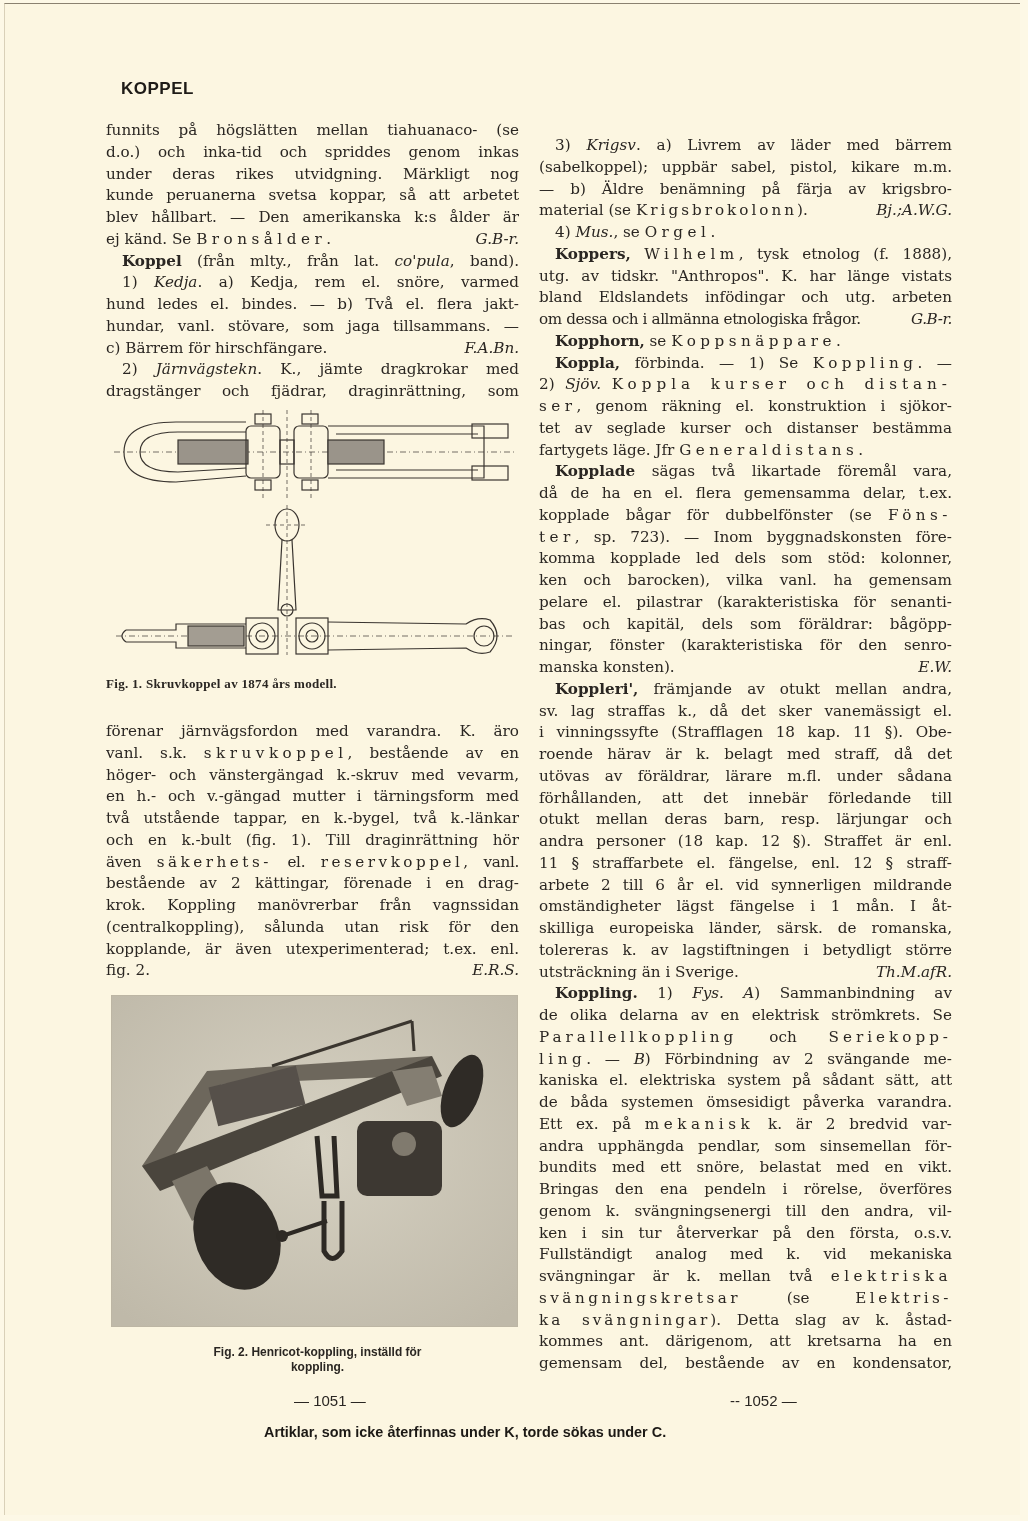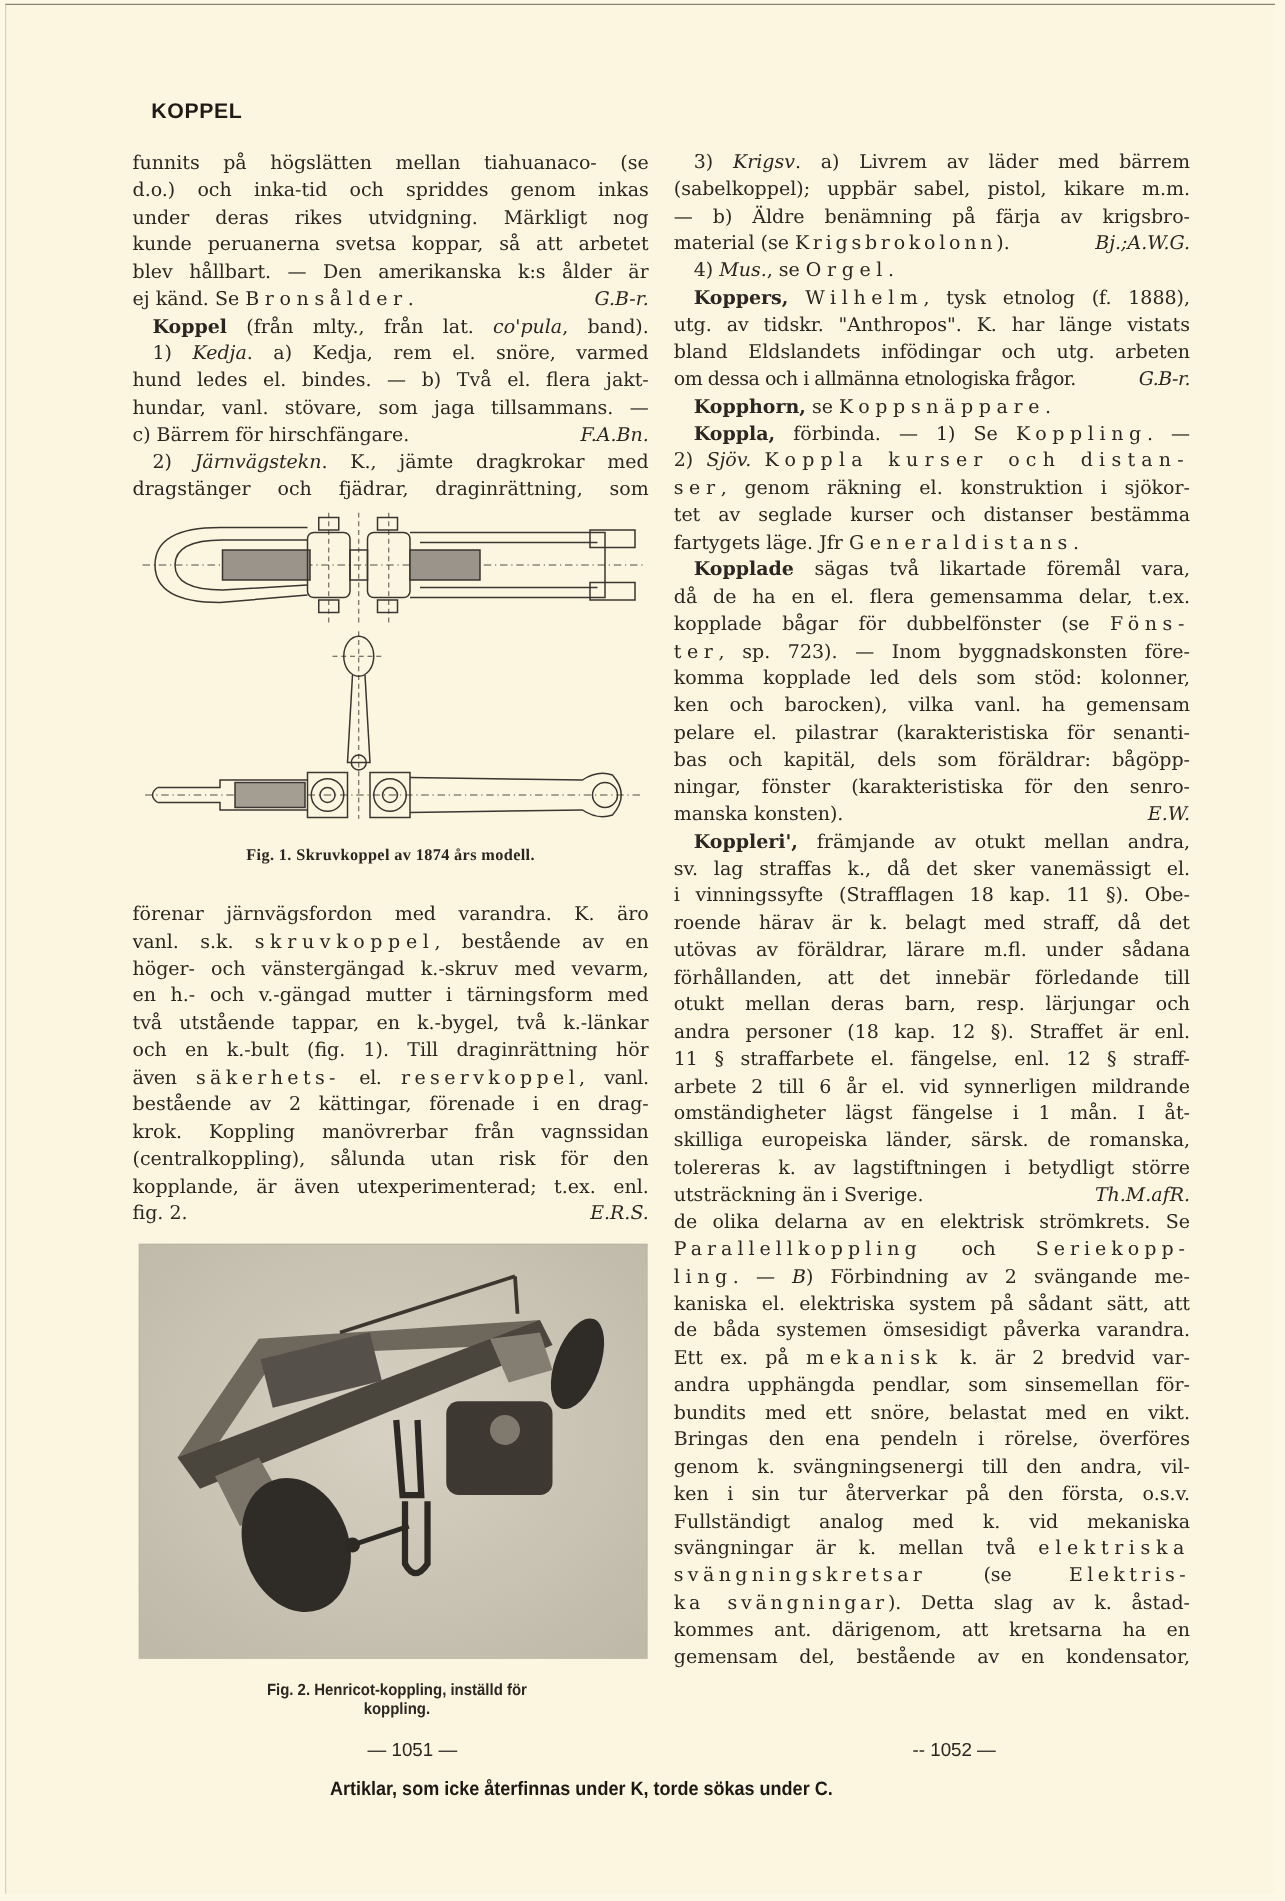--- a/index.html
+++ b/index.html
@@ -16,36 +16,36 @@
     border-top:1px solid #8a8170;
     border-left:1px solid #d9d0b8;
   }
   .running-head {
     position:absolute; left:121px; top:79px;
     font-family:"Liberation Sans", sans-serif;
     font-weight:bold; font-size:17px; letter-spacing:0.5px; color:#1e1b17;
   }
   .col { position:absolute; width:413px; }
   .col-left { left:106px; }
-  .col-right { left:539px; width:413px; }
+  .col-right { left:539px; width:413px;margin-top:16px; }
   .line {
     height:21.75px; line-height:21.75px;
     font-size:15.2px; white-space:nowrap;
     text-align:justify; text-align-last:justify;
     overflow:hidden;
   }
   .line.last { text-align-last:left; }
   .line.indent { padding-left:16px; }
   .line .sig { float:right; font-style:italic; }
   .hw { font-weight:bold; }
   .it { font-style:italic; }
   .sp { letter-spacing:4.5px; }
   .fig1 { position:absolute; left:106px; top:410px; width:413px; height:250px; }
   .fig1-cap {
-    position:absolute; left:106px; top:676px; width:413px; text-align:center;
+    position:absolute; left:106px; top:676px; width:413px; 
     font-family:"Liberation Serif", serif; font-weight:bold; font-size:13px; color:#2a2622;
     letter-spacing:0.3px;
   }
   .fig2 {
     position:absolute; left:111px; top:995px; width:405px; height:330px;
     background:#c9c4b4; overflow:hidden; border:1px solid #bdb6a4;
   }
   .fig2-cap {
     position:absolute; left:140px; top:1344px; width:355px; text-align:center;
     font-family:"Liberation Sans", sans-serif; font-weight:bold; font-size:13px; line-height:15px;
@@ -266,20 +266,23 @@
   <div class="line">andra personer (18 kap. 12 §). Straffet är enl.</div>
   <div class="line">11 § straffarbete el. fängelse, enl. 12 § straff-</div>
   <div class="line">arbete 2 till 6 år el. vid synnerligen mildrande</div>
   <div class="line">omständigheter lägst fängelse i 1 mån. I åt-</div>
   <div class="line">skilliga europeiska länder, särsk. de romanska,</div>
   <div class="line">tolereras k. av lagstiftningen i betydligt större</div>
   <div class="line last">
     <span>utsträckning än i Sverige.</span>
     <span class="sig">Th.M.afR.</span>
   </div>
+  <div class="line indent">
+    <span class="hw">Koppling.</span><span> 1) </span><span class="it">Fys.</span><span class="it"> A</span><span>) Sammanbindning av</span>
+  </div>
   <div class="line">de olika delarna av en elektrisk strömkrets. Se</div>
   <div class="line">
     <span class="sp" style="letter-spacing:4px">Parallellkoppling</span><span> och </span><span class="sp" style="letter-spacing:4px">Seriekopp-</span>
   </div>
   <div class="line">
     <span class="sp">ling</span><span>. — </span><span class="it">B</span><span>) Förbindning av 2 svängande me-</span>
   </div>
   <div class="line">kaniska el. elektriska system på sådant sätt, att</div>
   <div class="line">de båda systemen ömsesidigt påverka varandra.</div>
   <div class="line">

